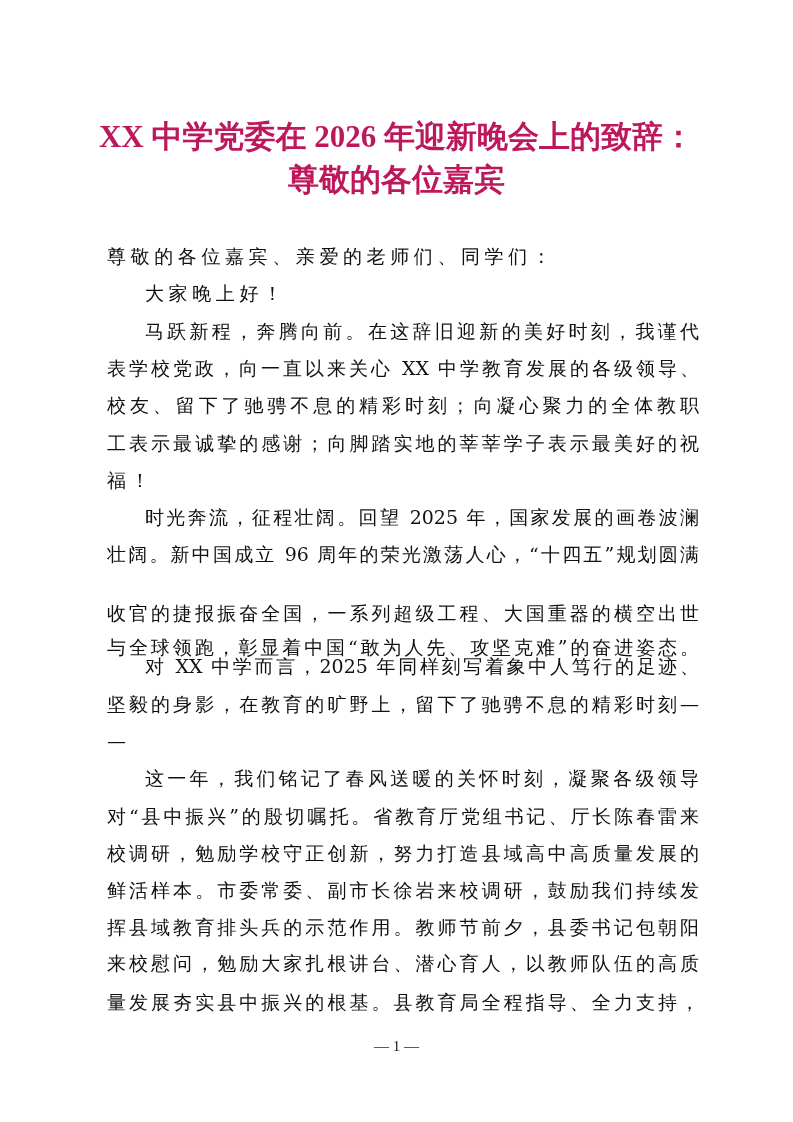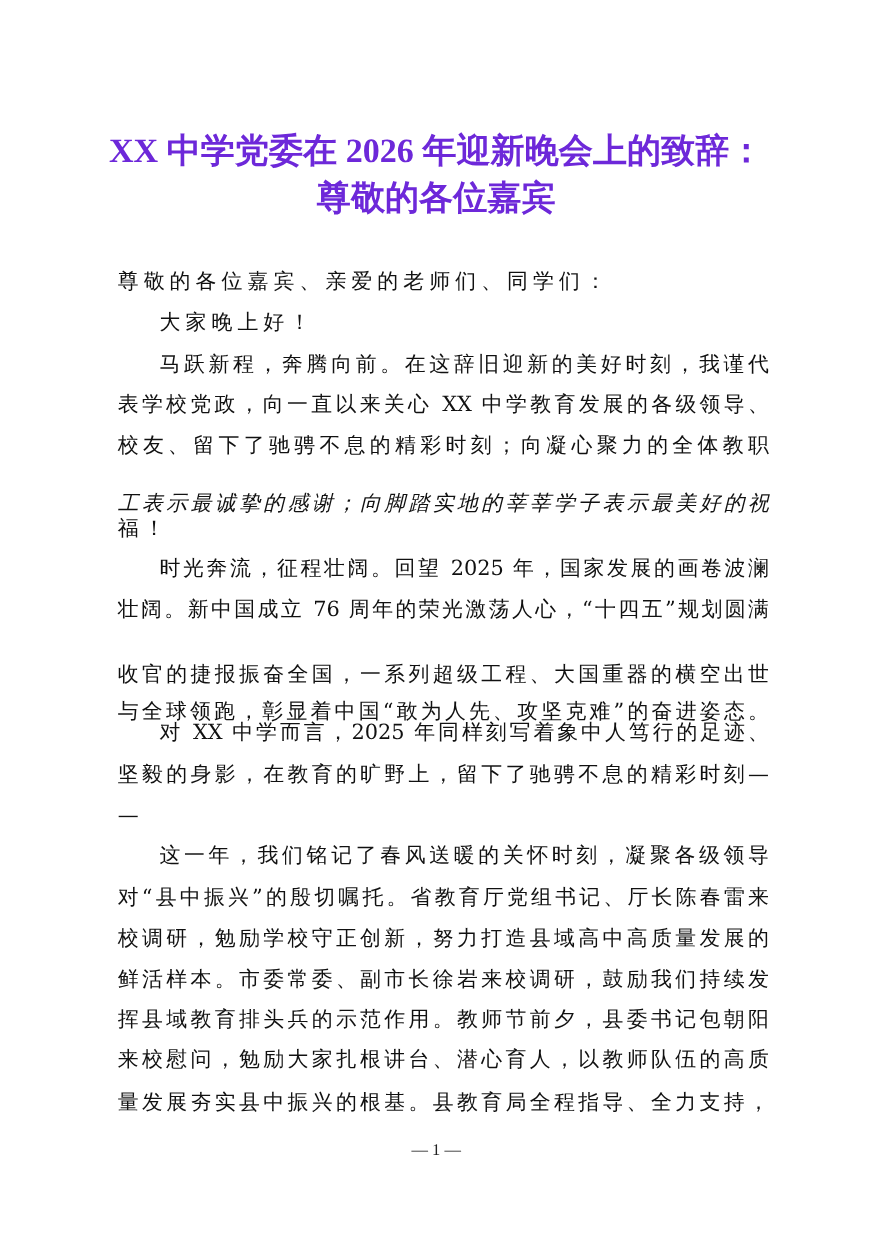--- a/index.html
+++ b/index.html
@@ -25,21 +25,21 @@
     .title {
       position: absolute;
       left: 0;
       width: 793px;
       text-align: center;
       font-family: "Liberation Serif", "DejaVu Serif", serif;
       font-weight: bold;
       font-size: 31px;
       line-height: 44px;
       letter-spacing: 0px;
-      color: #6d28d9;
+      color: #be185d;
     }
     .title-line-1 { top: 115px; }
     .title-line-2 { top: 158px; }
     .body-text {
       position: absolute;
       left: 107px;
       width: 592px;
       font-family: "DejaVu Serif", "Liberation Serif", serif;
       font-size: 19px;
       color: #111;
@@ -79,24 +79,24 @@
 
   <div class="title title-line-1">XX 中学党委在 2026 年迎新晚会上的致辞：</div>
   <div class="title title-line-2">尊敬的各位嘉宾</div>
 
   <div class="body-text" style="top: 238px;">
     <div class="line" style="top: 0px;">尊敬的各位嘉宾、亲爱的老师们、同学们：</div>
     <div class="line indent" style="top: 37.3px;">大家晚上好！</div>
     <div class="line indent justify" style="top: 74.6px;">马跃新程，奔腾向前。在这辞旧迎新的美好时刻，我谨代</div>
     <div class="line justify" style="top: 111.9px;">表学校党政，向一直以来关心 XX 中学教育发展的各级领导、</div>
     <div class="line justify" style="top: 149.2px;">校友、留下了驰骋不息的精彩时刻；向凝心聚力的全体教职</div>
-    <div class="line justify" style="top: 202px; font-style: italic;">工表示最诚挚的感谢；向脚踏实地的莘莘学子表示最美好的祝</div>
+    <div class="line justify" style="top: 187px;">工表示最诚挚的感谢；向脚踏实地的莘莘学子表示最美好的祝</div>
     <div class="line" style="top: 223.8px;">福！</div>
     <div class="line indent justify" style="top: 261.1px;">时光奔流，征程壮阔。回望 2025 年，国家发展的画卷波澜</div>
-    <div class="line justify" style="top: 298.4px;">壮阔。新中国成立 76 周年的荣光激荡人心，“十四五”规划圆满</div>
+    <div class="line justify" style="top: 298.4px;">壮阔。新中国成立 96 周年的荣光激荡人心，“十四五”规划圆满</div>
     <div class="line justify" style="top: 335.7px; margin-top: 21px;">收官的捷报振奋全国，一系列超级工程、大国重器的横空出世</div>
     <div class="line justify" style="top: 391px;">与全球领跑，彰显着中国“敢为人先、攻坚克难”的奋进姿态。</div>
     <div class="line indent justify" style="top: 410.3px;">对 XX 中学而言，2025 年同样刻写着象中人笃行的足迹、</div>
     <div class="line justify" style="top: 447.6px;">坚毅的身影，在教育的旷野上，留下了驰骋不息的精彩时刻—</div>
     <div class="line" style="top: 484.9px;">—</div>
     <div class="line indent justify" style="top: 522.2px;">这一年，我们铭记了春风送暖的关怀时刻，凝聚各级领导</div>
     <div class="line justify" style="top: 559.5px;">对“县中振兴”的殷切嘱托。省教育厅党组书记、厅长陈春雷来</div>
     <div class="line justify" style="top: 596.8px;">校调研，勉励学校守正创新，努力打造县域高中高质量发展的</div>
     <div class="line justify" style="top: 634.1px;">鲜活样本。市委常委、副市长徐岩来校调研，鼓励我们持续发</div>
     <div class="line justify" style="top: 671.4px;">挥县域教育排头兵的示范作用。教师节前夕，县委书记包朝阳</div>

